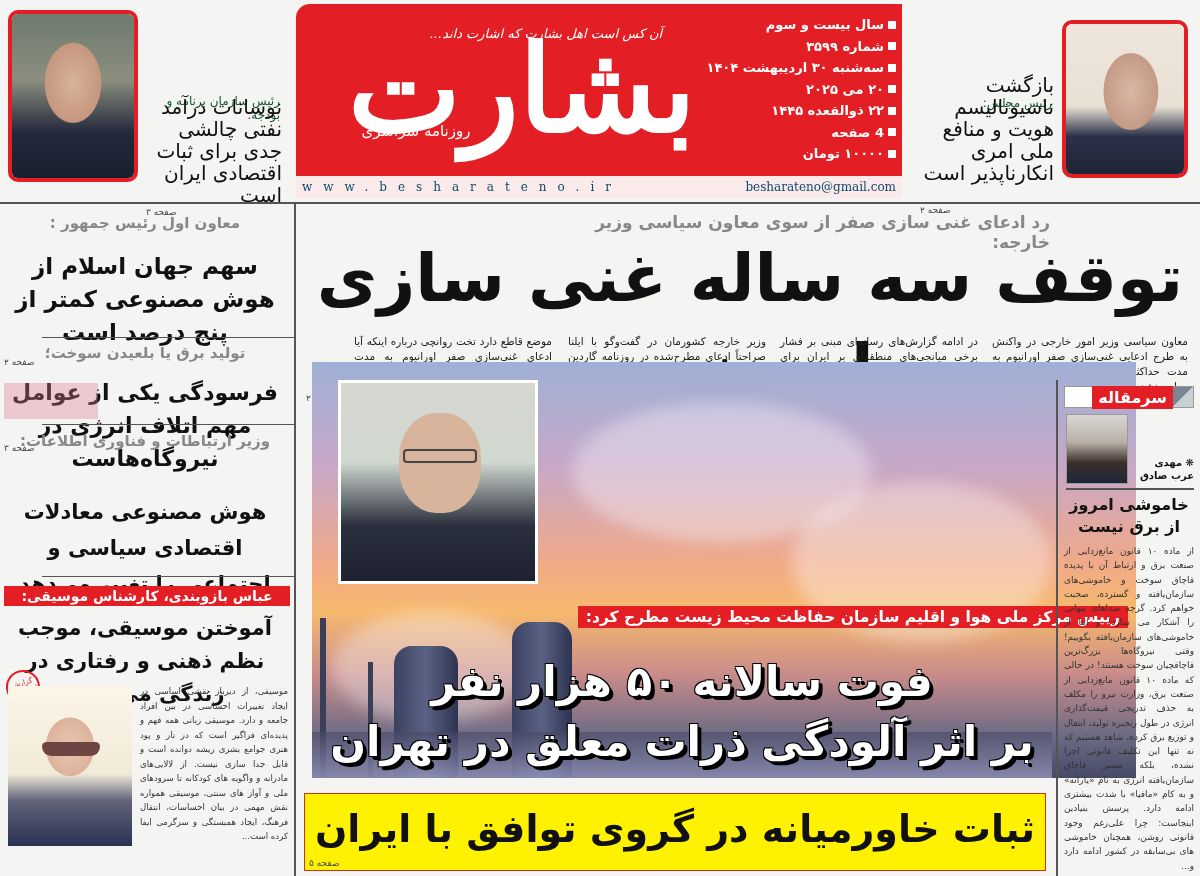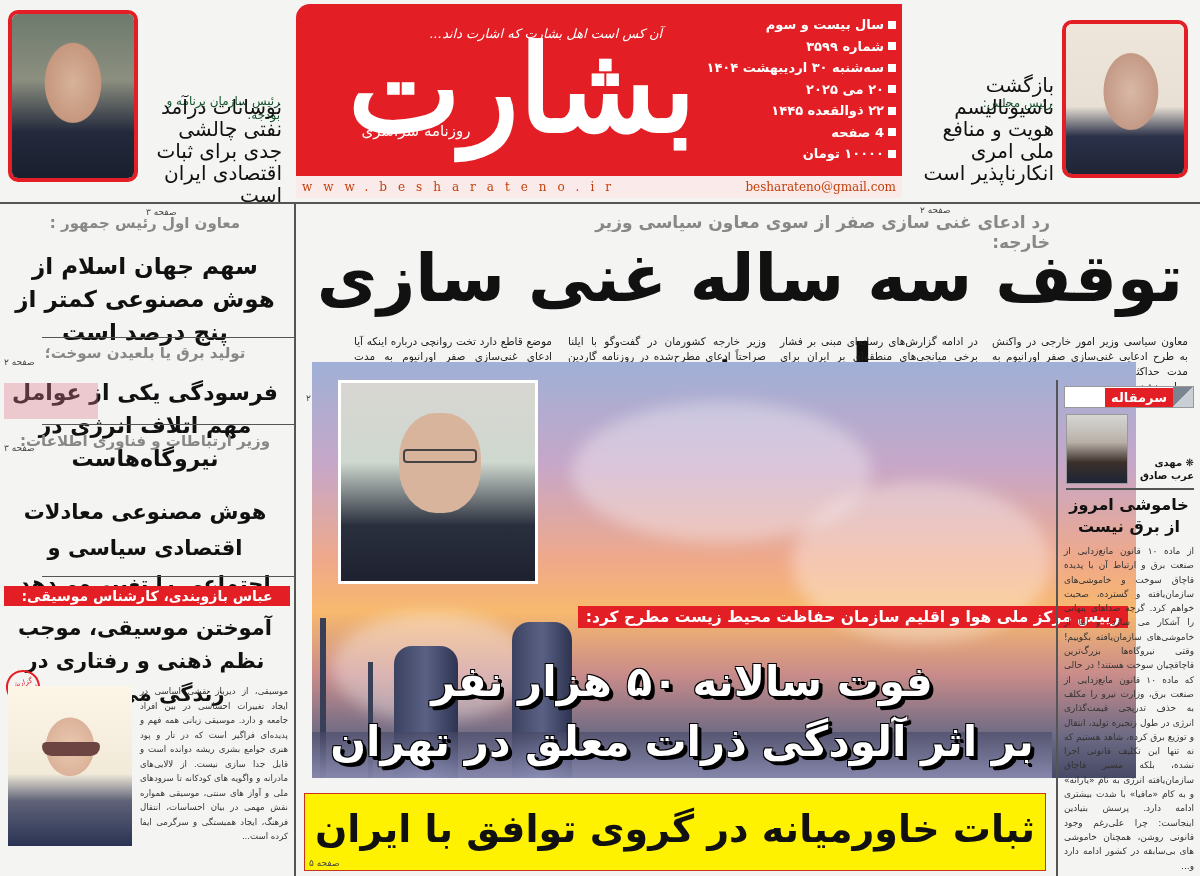--- a/index.html
+++ b/index.html
@@ -8,21 +8,21 @@
   .abs { position: absolute; }
 
   
   .masthead { left: 296px; top: 4px; width: 606px; height: 194px; background: #e31e24; border-radius: 14px 0 0 0; overflow: hidden; }
   .logo { left: 60px; top: 0; width: 340px; height: 180px; color: #fff; font-family: "DejaVu Serif", serif; font-weight: bold; font-size: 120px; line-height: 170px; text-align: center; direction: rtl; letter-spacing: -6px; }
   .slogan { left: 120px; top: 22px; width: 260px; color: #fff; font-size: 13px; font-style: italic; text-align: center; }
   .subtitle { left: 60px; top: 118px; width: 120px; color: #fff; font-size: 15px; text-align: center; }
   .meta-list { right: 6px; top: 10px; width: 210px; color: #fff; font-size: 13px; line-height: 21.5px; font-weight: bold; }
   .meta-list li { list-style: none; display: flex; align-items: center; gap: 4px; }
   .meta-list li::before { content: ""; width: 8px; height: 8px; background: #fff; display: inline-block; flex: none; }
-  .web-strip { left: 0; bottom: 0; width: 606px; height: 18px; background: #fbeaea; color: #c2410c; font-family: "DejaVu Serif", serif; font-size: 12px; direction: ltr; display: flex; justify-content: space-between; align-items: center; padding: 11px 6px; margin-top: 28px; }
+  .web-strip { left: 0; bottom: 0; width: 606px; height: 18px; background: #fbeaea; color: #0c4a6e; font-family: "DejaVu Serif", serif; font-size: 12px; direction: ltr; display: flex; justify-content: space-between; align-items: center; padding: 11px 6px; margin-top: 28px; }
   .web-strip .url { letter-spacing: 11px; }
 
   
   .teaser-photo { border: 4px solid #e31e24; border-radius: 10px; overflow: hidden; }
   .photo-fill { width: 100%; height: 100%; }
   .kicker { color: #14532d; font-size: 12px; text-align: right; margin-top: 48px; }
   .teaser-head { font-weight: normal; font-size: 20px; line-height: 22px; text-align: right; }
   .page-ref { font-size: 9px; color: #444; margin-top: 25px; }
 
   
@@ -48,21 +48,21 @@
   .chimney { background: #3a3f58; }
   .inset { left: 26px; top: 18px; width: 200px; height: 204px; border: 3px solid #fff; background: linear-gradient(180deg, #d8d6d2 0%, #cfd8cf 40%, #2a2f3d 72%, #1e2230 100%); }
   .feature-kicker { right: 8px; top: 244px; background: #e31e24; color: #fff; font-weight: bold; font-size: 15.5px; padding: 2px 8px; }
   .feature-head { left: 0; top: 290px; width: 740px; color: #fff; font-weight: bold; font-size: 42px; line-height: 60px; text-align: center;
     text-shadow: 3px 3px 0 #000, -1px -1px 0 #000, 1px -1px 0 #000, -1px 1px 0 #000, 4px 4px 0 #000; }
 
   .yellow-bar { left: 304px; top: 793px; width: 742px; height: 78px; background: #fff200; border: 1.5px solid #c9331d; }
   .yellow-text { width: 100%; text-align: center; font-weight: bold; font-size: 38px; line-height: 70px; color: #111; }
 
   
-  .editorial-label { background: #e31e24; color: #fff; font-size: 13px; font-weight: bold; padding: 2px 6px; }
+  .editorial-label { background: #e31e24; color: #fff; font-size: 16px; font-weight: bold; padding: 2px 6px; }
   .edit-photo { background: linear-gradient(180deg, #d6d6d4 0%, #b9b1a8 40%, #3b2f2a 70%, #1e2536 100%); border: 1px solid #999; }
 </style>
 </head>
 <body>
 
 <div class="abs masthead">
   <div class="abs logo">بشارت نو</div>
   <div class="abs slogan">آن کس است اهل بشارت که اشارت داند...</div>
   <div class="abs subtitle">روزنامه سراسری</div>
   <ul class="abs meta-list">

